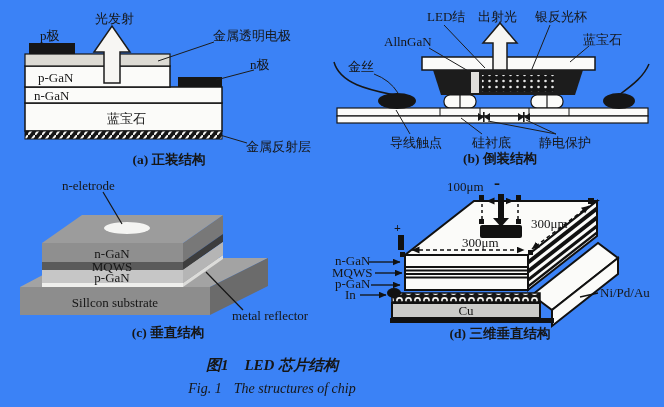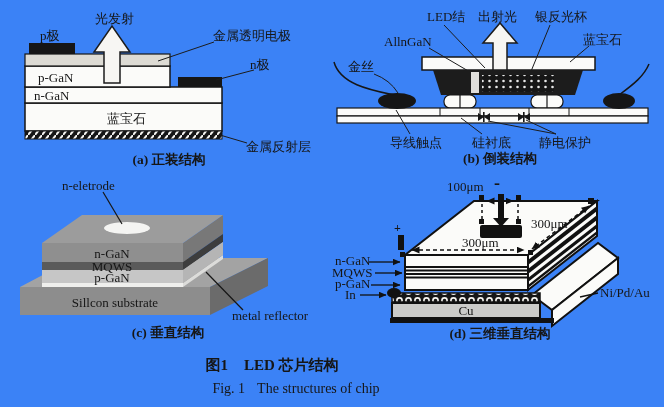--- a/index.html
+++ b/index.html
@@ -17,24 +17,24 @@
   #panel-d{left:332px;top:170px;}
   svg text{
     font-family:"Liberation Serif","DejaVu Serif",serif;
     fill:#161616;
   }
   svg text.cn{font-size:13px;}
   svg text.en{font-size:13px;}
   svg text.cap{font-size:13.5px;font-weight:600;}
   .caption-line{
     position:absolute;left:0;width:544px;
-    text-align:center;color:#161616;
+    text-align:center;color:#161616;font-style:italic;
   }
   .caption-zh{top:356px;font-size:15px;font-weight:700;}
-  .caption-en{top:381px;font-size:14px;font-weight:400;margin-left:24px;}
+  .caption-en{top:381px;font-size:14px;font-weight:400;}
   .caption-line .gap{display:inline-block;width:16px;}
   .caption-en .gap{width:12px;}
 </style>
 </head>
 <body>
 
 <div class="page">
 
   <svg id="panel-a" class="panel" width="332" height="170" viewBox="0 0 332 170">
     <defs>

